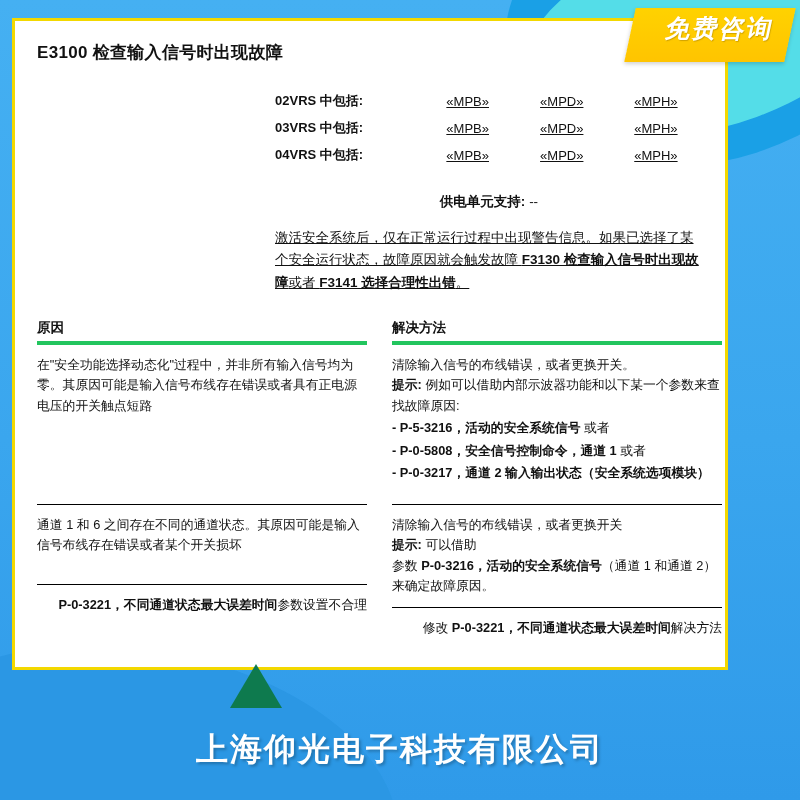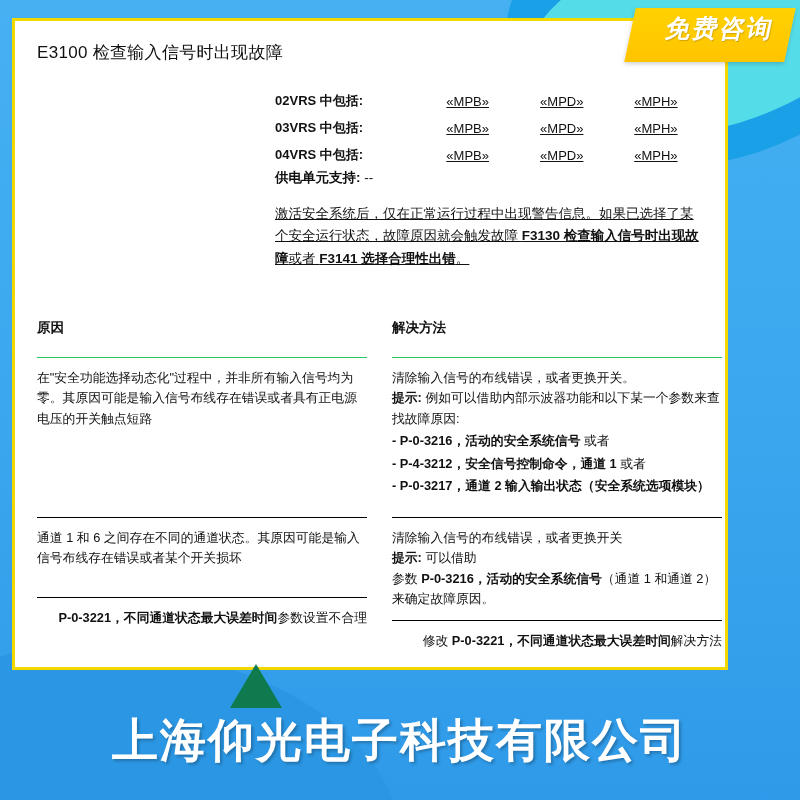--- a/index.html
+++ b/index.html
@@ -94,21 +94,21 @@
   }
   .sheet-inner {
     position: relative;
     width: 100%;
     height: 100%;
     color: #111;
   }
 
   h1.doc-title {
     font-size: 17px;
-    font-weight: normal;
+    font-weight: bold;
     margin: 8px 0 24px 0;
     letter-spacing: 0.3px;
   }
 
   
   .vrs-table {
     margin-left: 238px;
     border-collapse: collapse;
     font-size: 13px;
   }
@@ -121,23 +121,24 @@
     width: 150px;
   }
   .vrs-val {
     width: 98px;
     text-align: center;
     text-decoration: underline;
   }
 
   .supply-line {
     margin-left: 238px;
-    margin-top: 0;
+    margin-top: 24px;
     font-size: 13.5px;
     font-weight: bold;
+    text-align: center;
   }
   .supply-line .dash {
     font-weight: normal;
   }
 
   .desc-block {
     margin-left: 238px;
     margin-top: 16px;
     font-size: 13.5px;
     line-height: 1.65;
@@ -156,22 +157,22 @@
     gap: 0;
   }
   .col {
     width: 50%;
     box-sizing: border-box;
   }
   .col.right { padding-left: 22px; }
   .col-head {
     font-size: 13.5px;
     font-weight: bold;
-    padding-bottom: 20px;
-    border-bottom: 1px solid #22c55e;
+    padding-bottom: 4px;
+    border-bottom: 4px solid #22c55e;
     width: 330px;
   }
   .cell {
     font-size: 12.8px;
     line-height: 1.6;
     padding: 10px 0 10px 0;
     border-bottom: 1px solid #000;
     width: 330px;
     box-sizing: border-box;
   }
@@ -193,21 +194,21 @@
     z-index: 6;
   }
 
   
   .company {
     position: absolute;
     left: 0;
     right: 0;
     bottom: 28px;
     text-align: center;
-    font-size: 46px;
+    font-size: 32px;
     font-weight: bold;
     color: #ffffff;
     letter-spacing: 2px;
     text-shadow: 2px 2px 3px rgba(0,0,0,0.25);
     z-index: 7;
     font-family: "DejaVu Sans", sans-serif;
   }
 </style>
 </head>
 <body>
@@ -269,22 +270,22 @@
             <b>P-0-3221，不同通道状态最大误差时间</b><span>参数设置不合理</span>
           </div>
         </div>
 
         <div class="col right">
           <div class="col-head">解决方法</div>
 
           <div class="cell c1">
             <div>清除输入信号的布线错误，或者更换开关。</div>
             <div><b>提示:</b><span> 例如可以借助内部示波器功能和以下某一个参数来查找故障原因:</span></div>
-            <div class="bullet-line"><b>- P-0-3216，活动的安全系统信号 </b><span>或者</span></div>
-            <div class="bullet-line"><b>- P-4-3212，安全信号控制命令，通道 1 </b><span>或者</span></div>
+            <div class="bullet-line"><b>- P-5-3216，活动的安全系统信号 </b><span>或者</span></div>
+            <div class="bullet-line"><b>- P-0-5808，安全信号控制命令，通道 1 </b><span>或者</span></div>
             <div class="bullet-line"><b>- P-0-3217，通道 2 输入输出状态（安全系统选项模块）</b><span></span></div>
           </div>
 
           <div class="cell c2">
             <div>清除输入信号的布线错误，或者更换开关</div>
             <div><b>提示:</b><span> 可以借助</span></div>
             <div><span>参数 </span><b>P-0-3216，活动的安全系统信号</b><span>（通道 1 和通道 2）来确定故障原因。</span></div>
           </div>
 
           <div class="cell c3">

